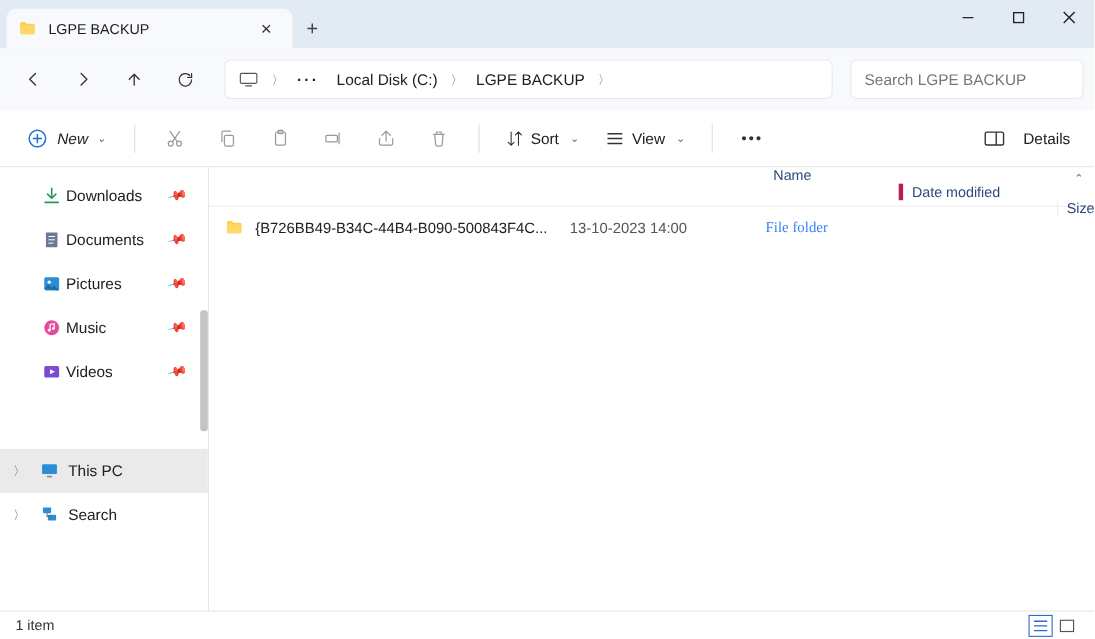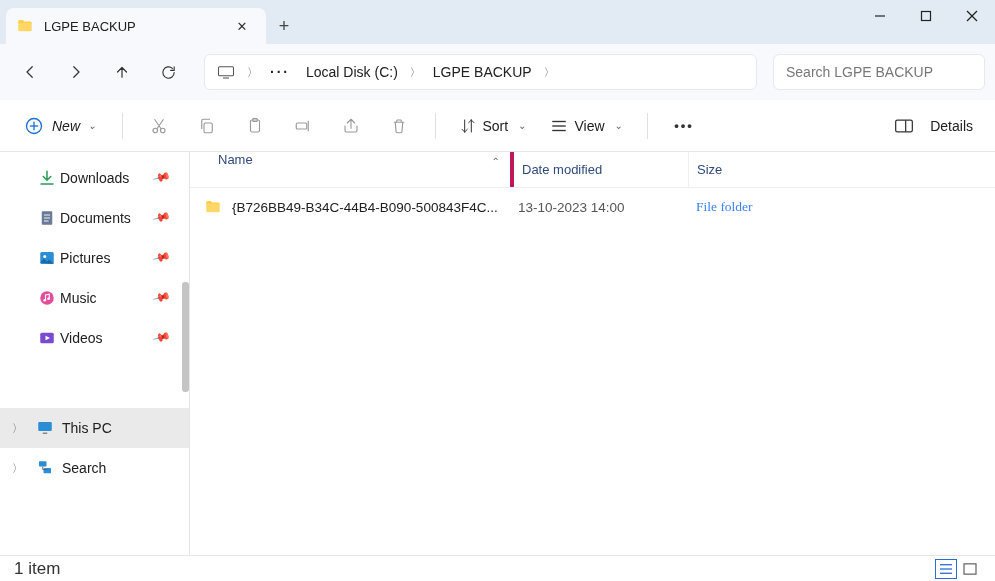--- a/index.html
+++ b/index.html
@@ -155,24 +155,25 @@
     position: absolute; right: 0; top: 130px; width: 7px; height: 110px;
     background: #c4c4c4; border-radius: 3px;
   }
   .filepane {
     flex: 1;
     position: relative;
   }
   .columns {
     display: flex;
     height: 36px;
-    align-items: flex-start;
+    align-items: flex-end;
     border-bottom: 1px solid #efefef;
     color: #2f4a7a;
     font-size: 13px;
+    flex-direction: column;
   }
   .col-name { width: 320px; padding-left: 28px; position: relative; }
   .col-sort { position: absolute; right: 10px; top: 4px; color: #666; font-size: 10px; }
   .col-date { width: 178px; padding-left: 8px; border-left: 4px solid #be185d; height: 100%; display:flex; align-items:center;}
   .col-type { width: 150px; padding-left: 8px; border-left: 1px solid #efefef; height:100%; display:flex; align-items:center;}
   .col-size { flex: 1; padding-left: 8px; border-left: 1px solid #efefef; height:100%; display:flex; align-items:center;}
   .row {
     display: flex; height: 38px; align-items: center;
     font-size: 13.5px;
   }
@@ -180,21 +181,21 @@
   .row .c-date { width: 178px; padding-left: 8px; color: #555; }
   .row .c-type { width: 150px; padding-left: 8px; color: #3b82f6; font-family: Liberation Serif, serif; }
   .row .c-size { flex: 1; padding-left: 8px; color: #555; }
   
   .statusbar {
     height: 26px;
     border-top: 1px solid #e6e6e6;
     display: flex;
     align-items: center;
     padding: 0 14px;
-    font-size: 17px;
+    font-size: 13px;
     color: #333;
   }
   .view-toggles {
     margin-left: auto; display: flex; gap: 2px;
   }
   .vt {
     width: 22px; height: 20px; border: 1px solid transparent;
     display: flex; align-items: center; justify-content: center;
     cursor: pointer;
   }

